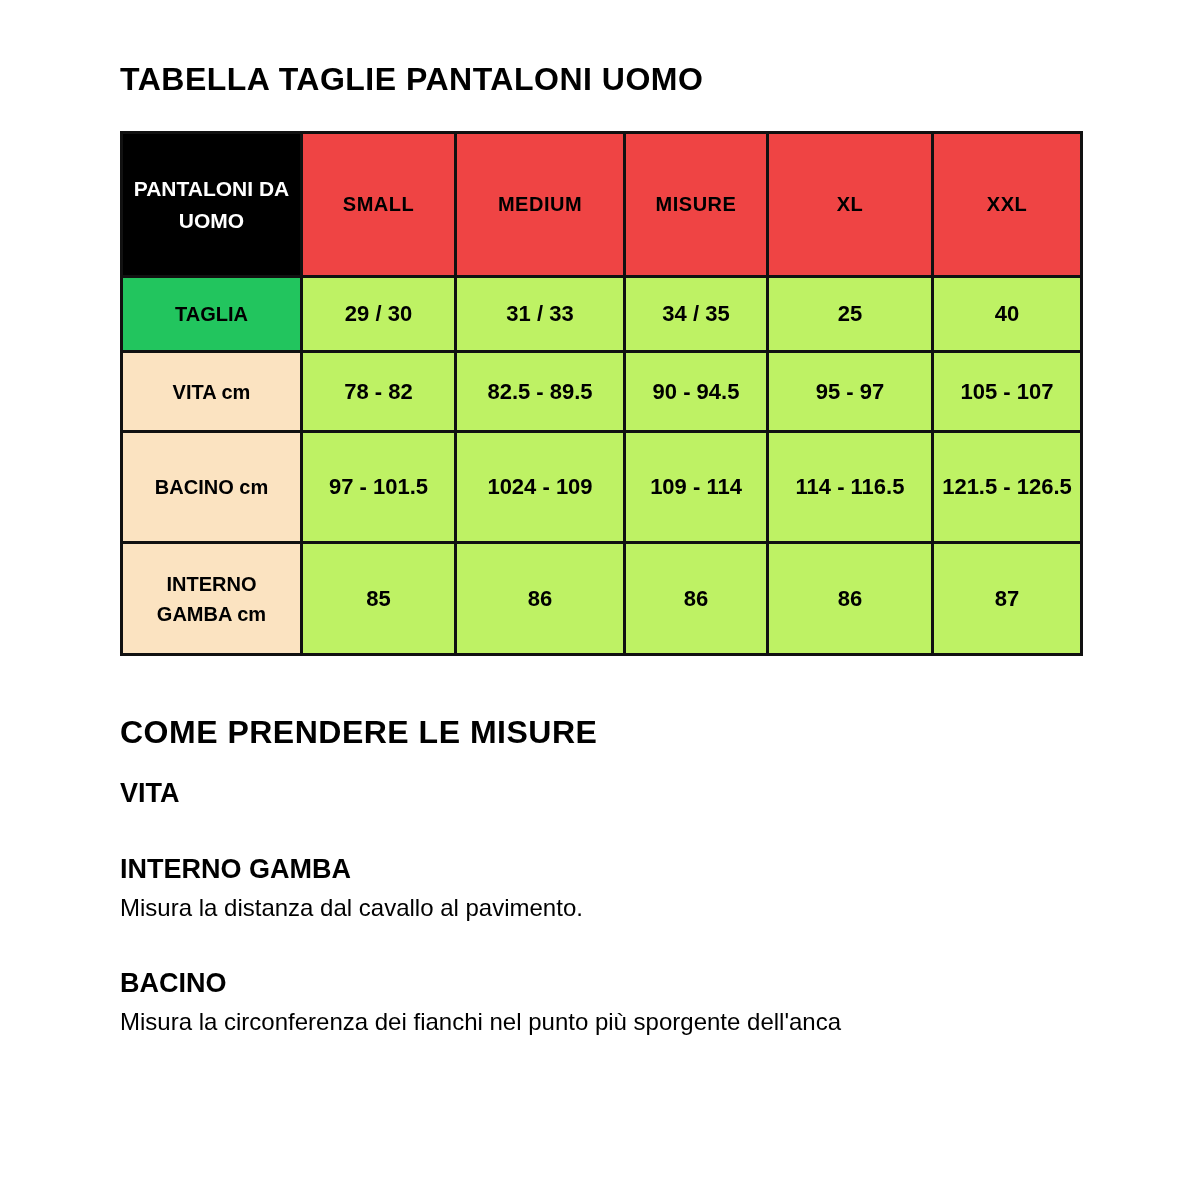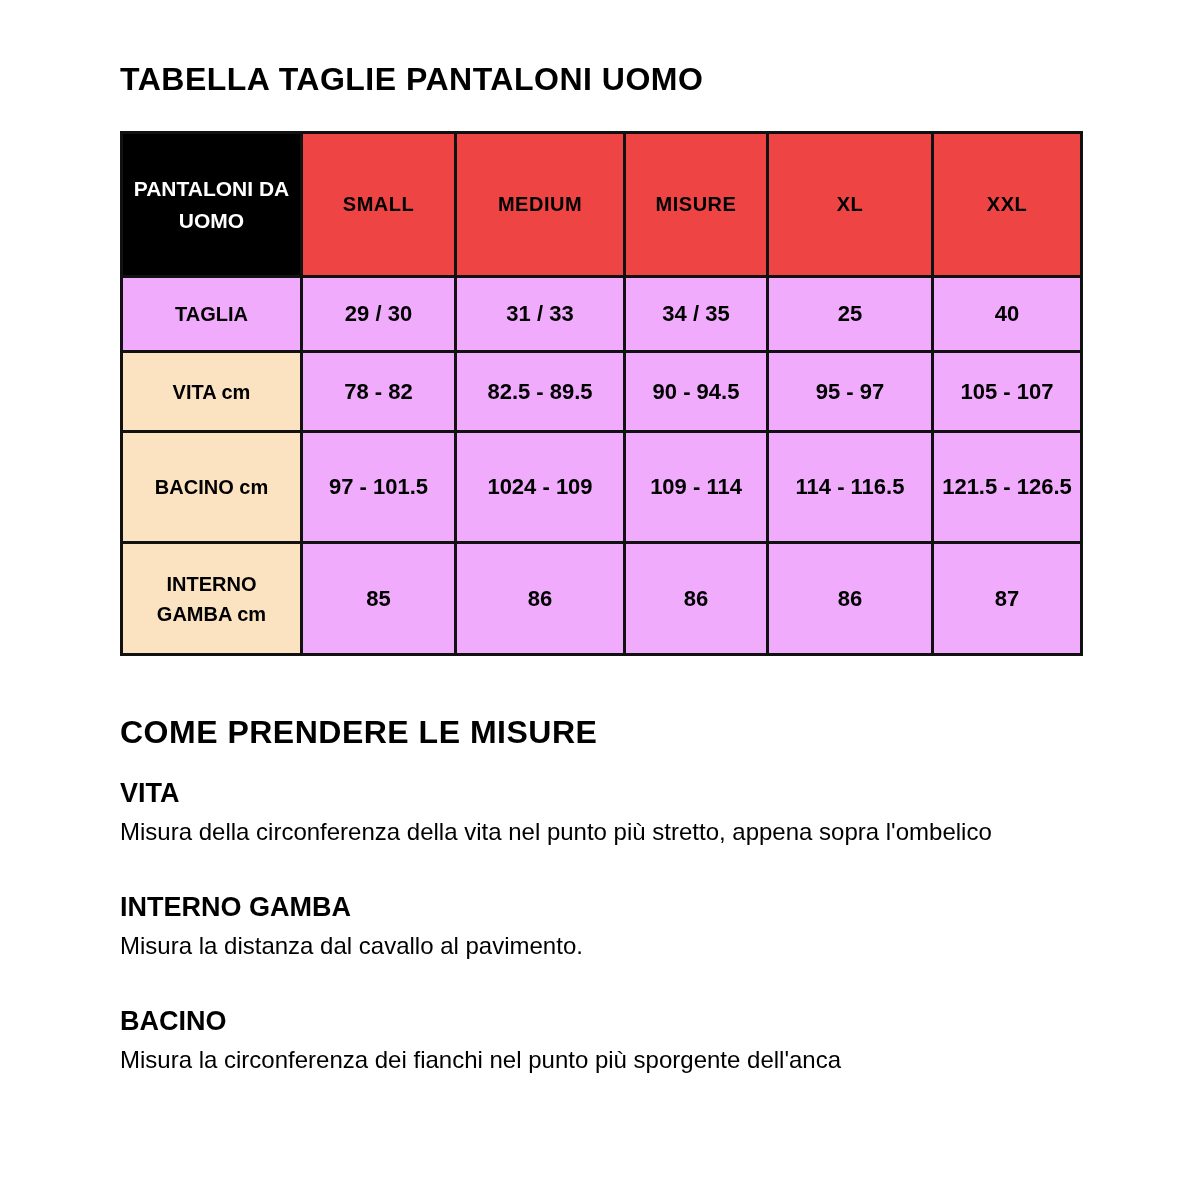--- a/index.html
+++ b/index.html
@@ -62,24 +62,24 @@
     color: #000000;
   }
   .row-label {
     background: #FBE3C1;
     font-weight: bold;
     font-size: 20px;
     line-height: 30px;
     color: #000000;
   }
   .row-label.accent {
-    background: #f0abfc;
+    background: #22c55e;
   }
   .data-cell {
-    background: #f0abfc;
+    background: #bef264;
     font-weight: bold;
     font-size: 22px;
     line-height: 30px;
     color: #000000;
   }
   .guide-title {
     margin: 0;
     padding-top: 57px;
     font-size: 32px;
     line-height: 38px;
@@ -162,21 +162,20 @@
           <td class="data-cell">86</td>
           <td class="data-cell">87</td>
         </tr>
       </tbody>
     </table>
 
     <h2 class="guide-title">COME PRENDERE LE MISURE</h2>
 
     <div class="measure-section first">
       <h3 class="measure-heading">VITA</h3>
-      <p class="measure-text">Misura della circonferenza della vita nel punto più stretto, appena sopra l'ombelico</p>
     </div>
 
     <div class="measure-section">
       <h3 class="measure-heading">INTERNO GAMBA</h3>
       <p class="measure-text">Misura la distanza dal cavallo al pavimento.</p>
     </div>
 
     <div class="measure-section">
       <h3 class="measure-heading">BACINO</h3>
       <p class="measure-text">Misura la circonferenza dei fianchi nel punto più sporgente dell'anca</p>

